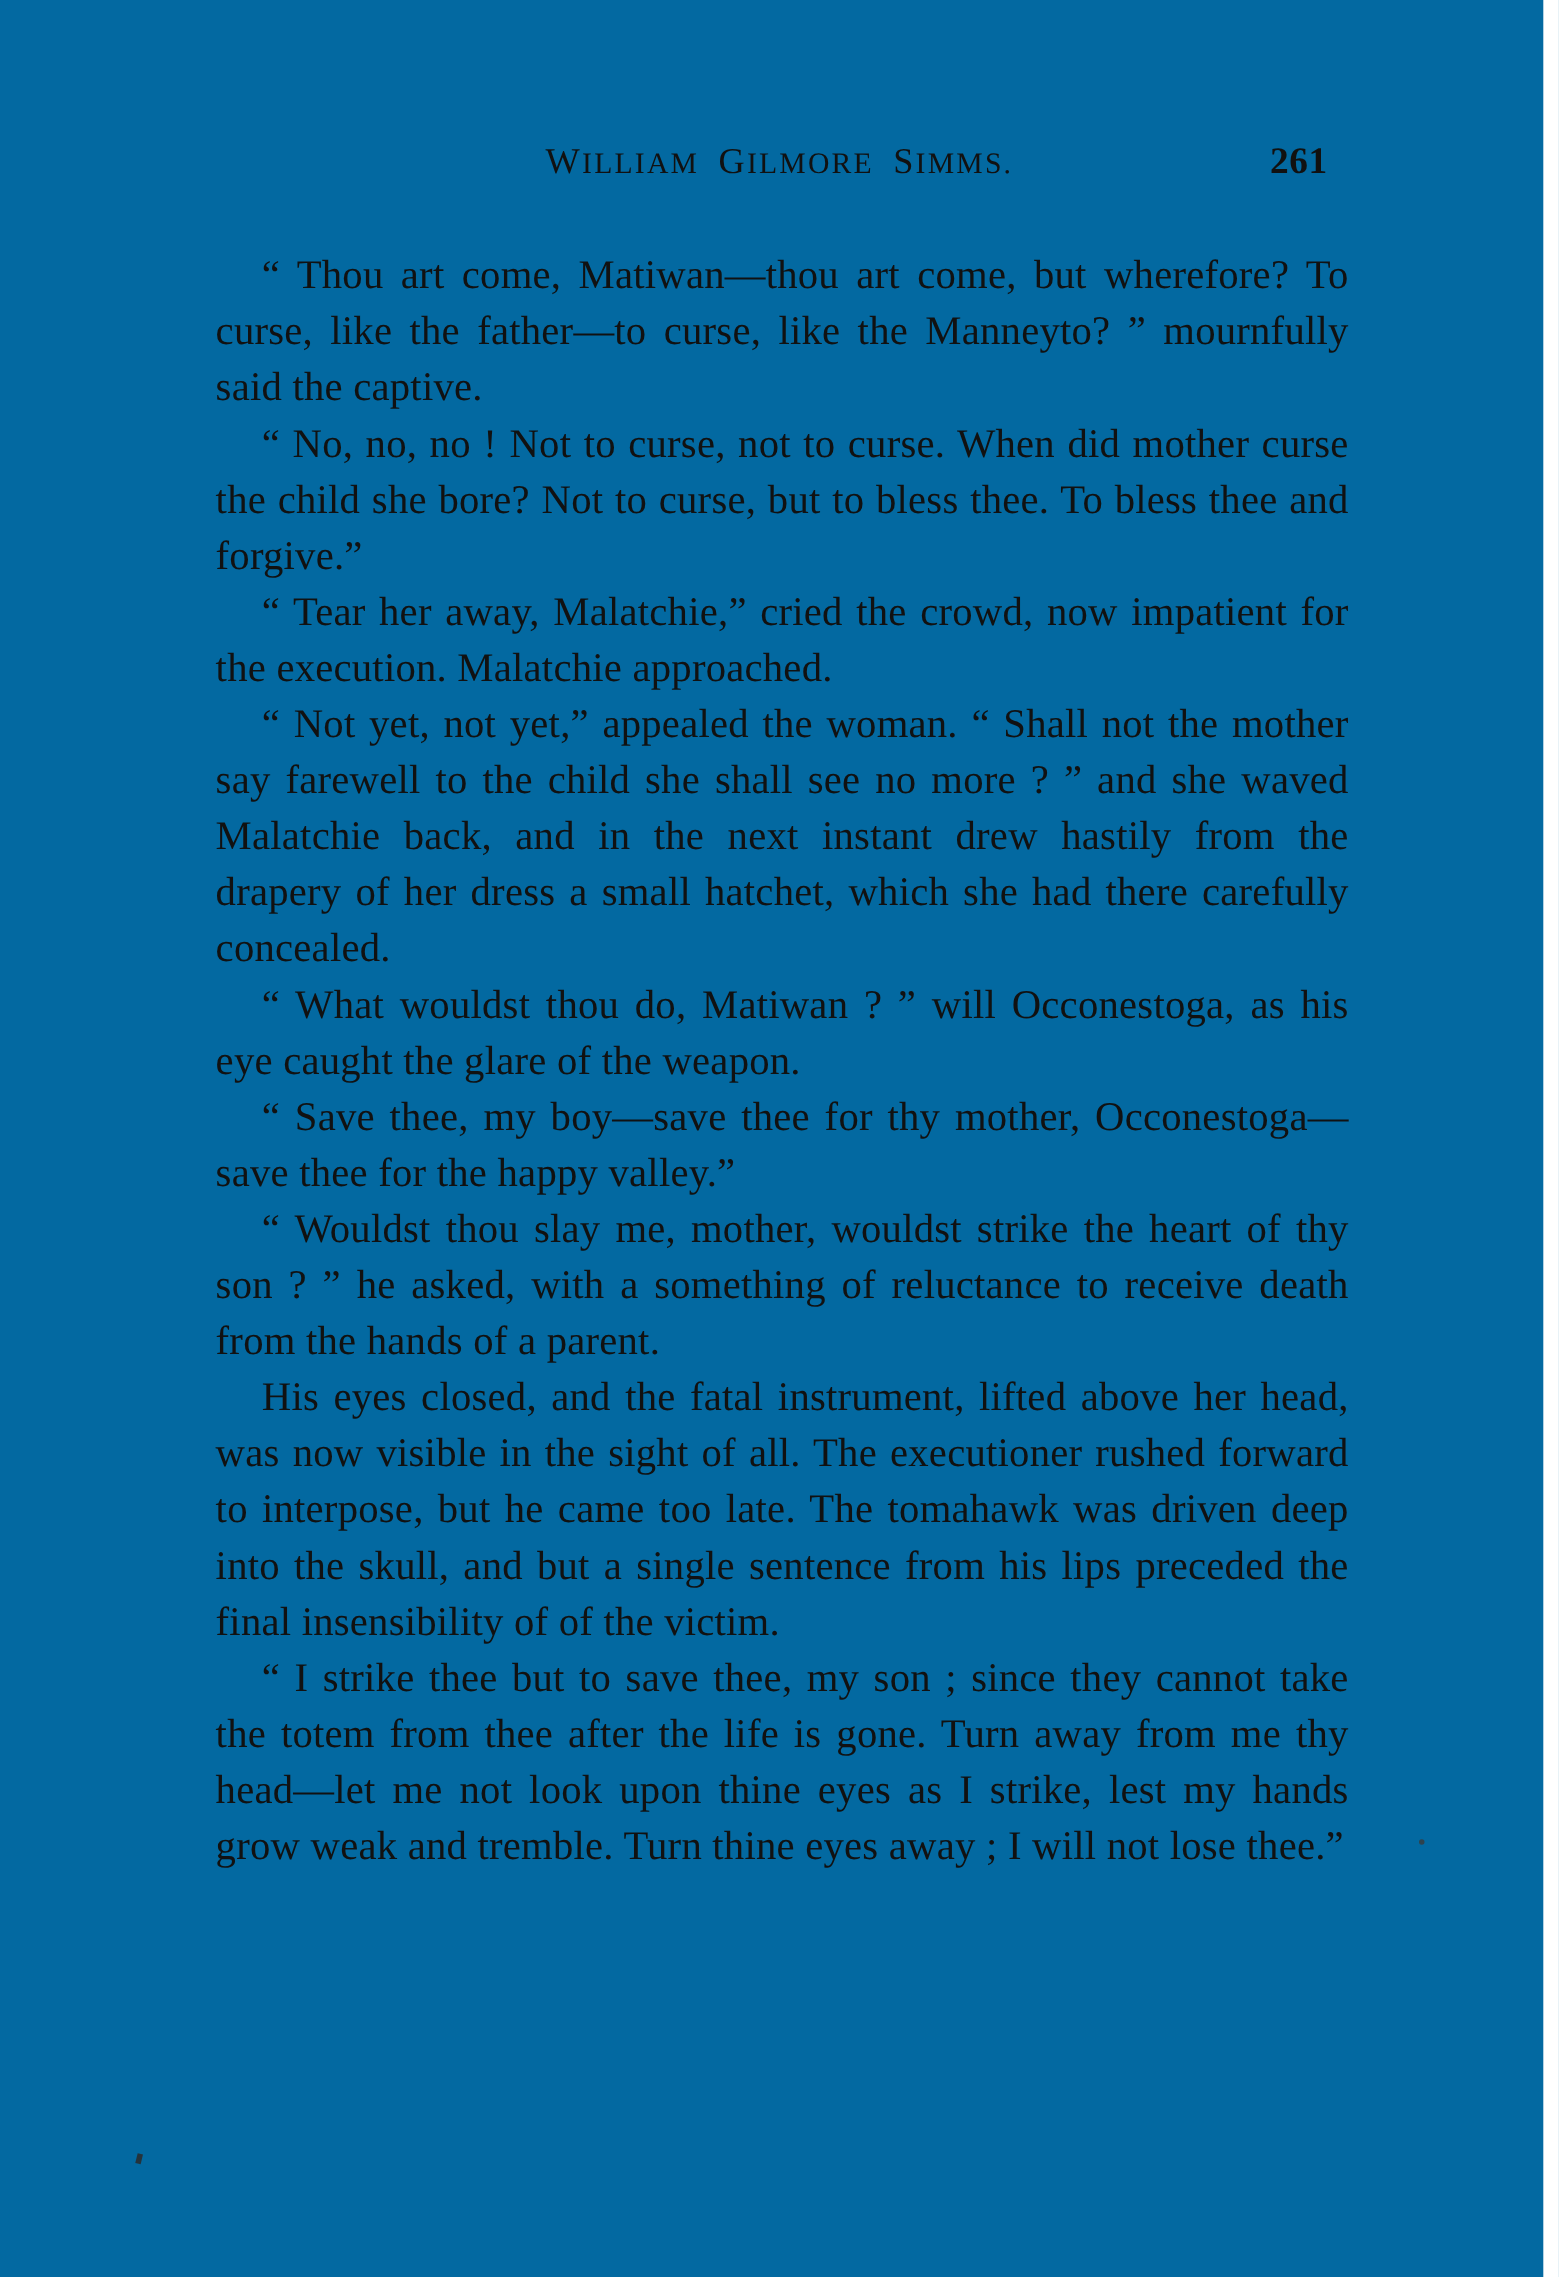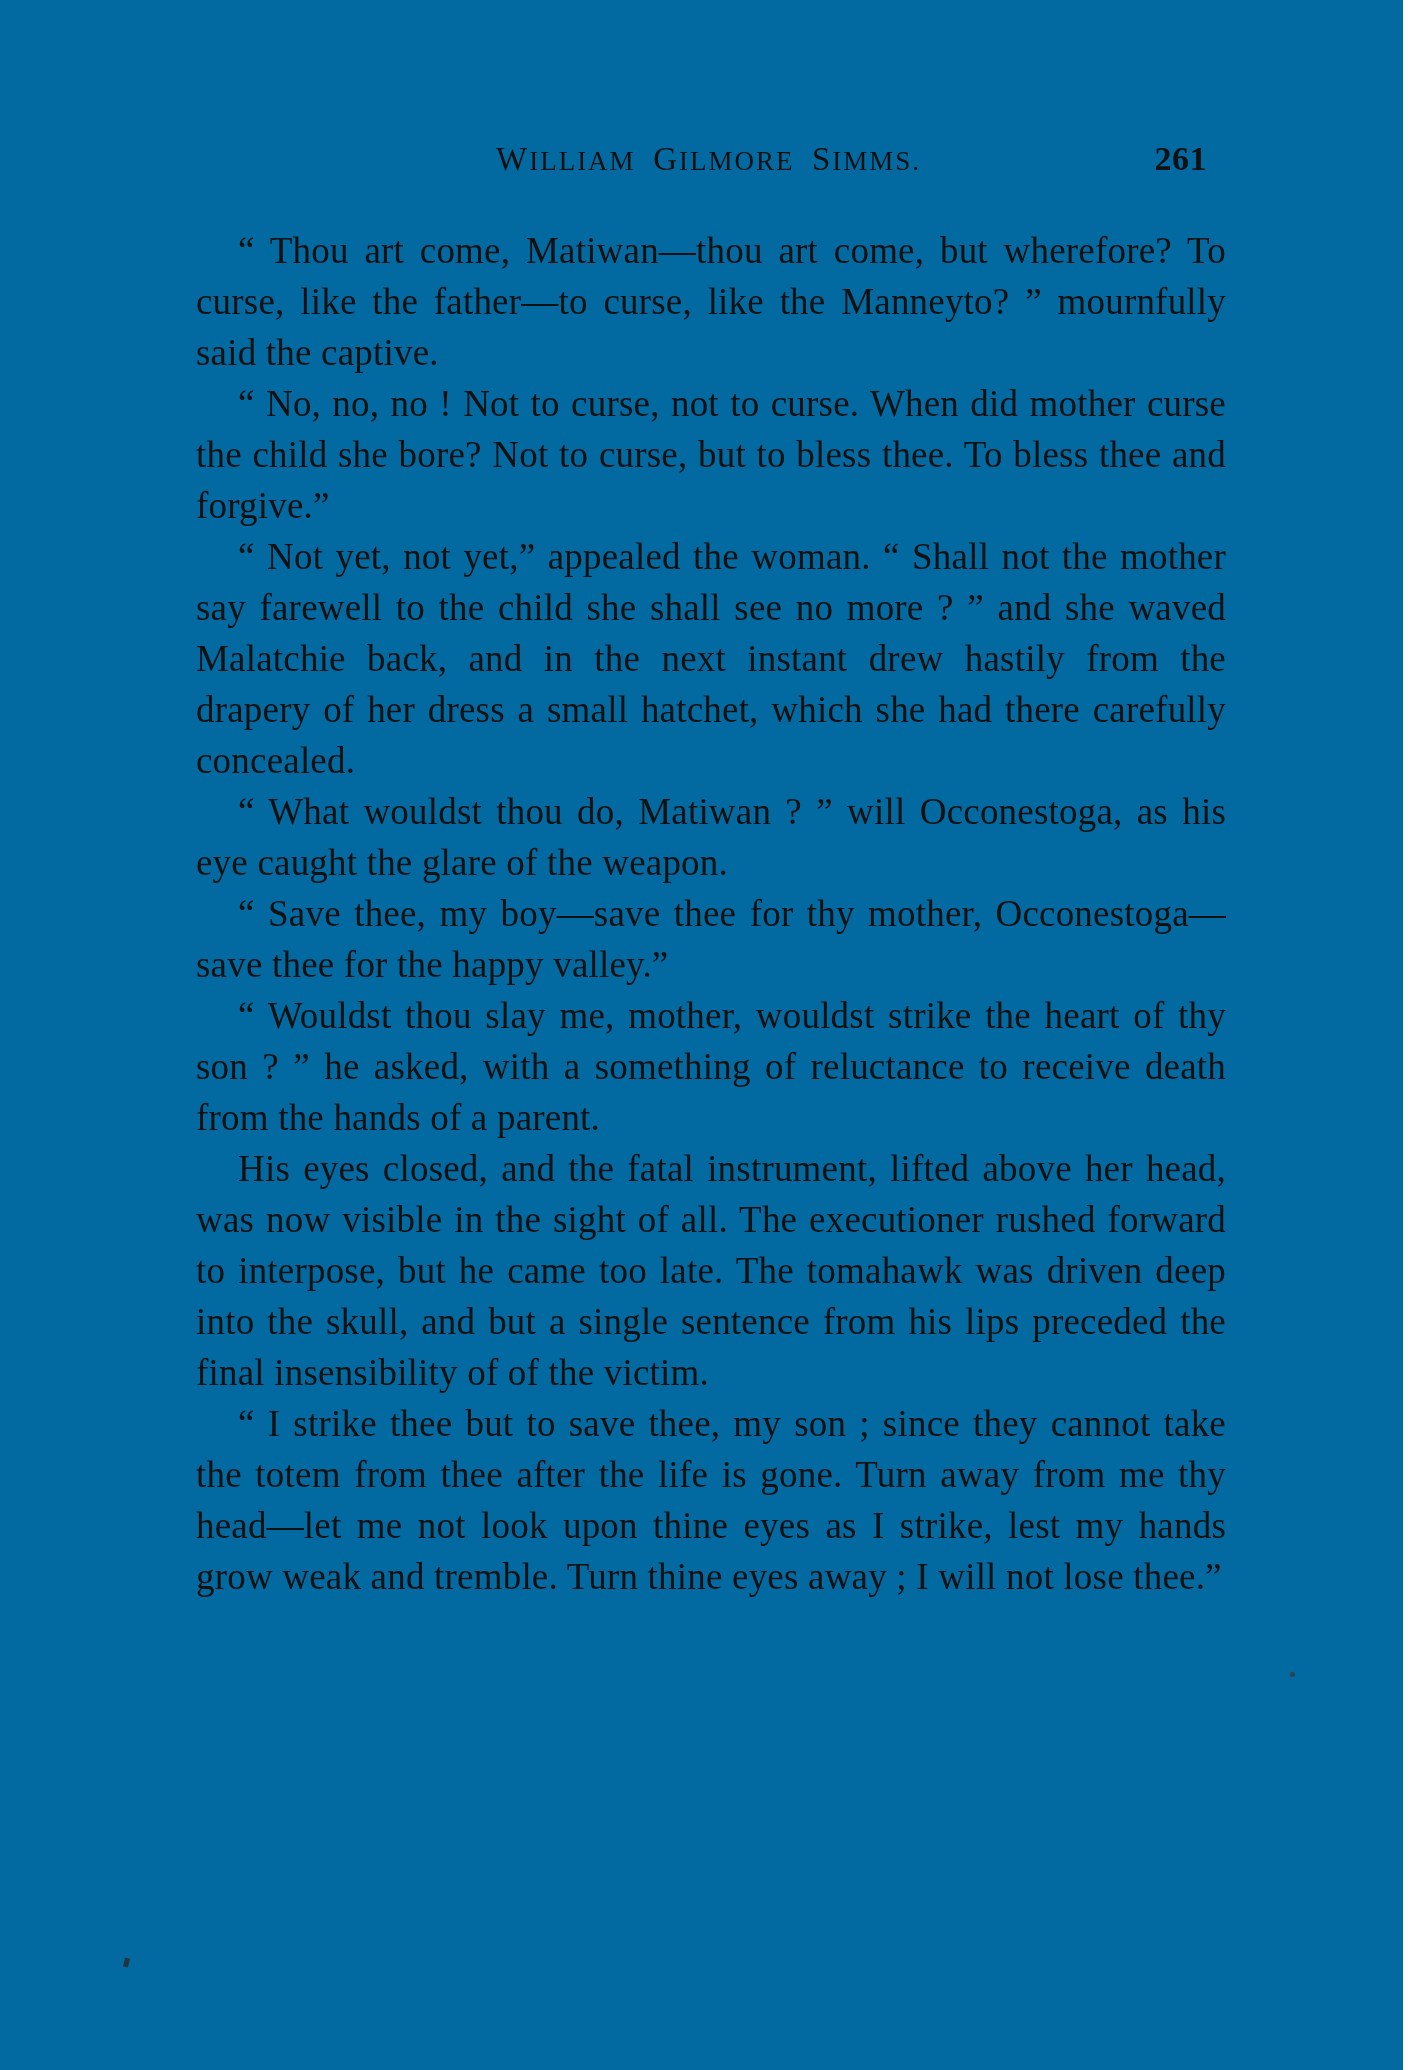--- a/index.html
+++ b/index.html
@@ -37,21 +37,20 @@
     margin-left: 300px;
   }
   .running-head .big {
     font-size: 33px;
   }
   .folio {
     font-family: "Liberation Serif", serif;
     font-size: 34px;
     font-weight: bold;
     letter-spacing: 0.5px;
-    margin-top: 12px;
   }
   .body {
     position: absolute;
     top: 225px;
     left: 196px;
     width: 1030px;
     font-size: 37px;
     line-height: 51px;
     text-align: justify;
     text-justify: inter-word;
@@ -88,20 +87,21 @@
 <div class="page">
 
   <div class="header">
     <div class="running-head"><span class="big">W</span><span>ILLIAM</span>&nbsp;&nbsp;<span class="big">G</span><span>ILMORE</span>&nbsp;&nbsp;<span class="big">S</span><span>IMMS.</span></div>
     <div class="folio">261</div>
   </div>
 
   <div class="body">
     <p>“ Thou art come, Matiwan—thou art come, but wherefore? To curse, like the father—to curse, like the Manneyto? ” mournfully said the captive.</p>
     <p>“ No, no, no ! Not to curse, not to curse. When did mother curse the child she bore? Not to curse, but to bless thee. To bless thee and forgive.”</p>
+    <p>“ Tear her away, Malatchie,” cried the crowd, now impatient for the execution. Malatchie approached.</p>
     <p>“ Not yet, not yet,” appealed the woman. “ Shall not the mother say farewell to the child she shall see no more ? ” and she waved Malatchie back, and in the next instant drew hastily from the drapery of her dress a small hatchet, which she had there carefully concealed.</p>
     <p>“ What wouldst thou do, Matiwan ? ” will Occonestoga, as his eye caught the glare of the weapon.</p>
     <p>“ Save thee, my boy—save thee for thy mother, Occonestoga—save thee for the happy valley.”</p>
     <p>“ Wouldst thou slay me, mother, wouldst strike the heart of thy son ? ” he asked, with a something of reluctance to receive death from the hands of a parent.</p>
     <p>His eyes closed, and the fatal instrument, lifted above her head, was now visible in the sight of all. The executioner rushed forward to interpose, but he came too late. The tomahawk was driven deep into the skull, and but a single sentence from his lips preceded the final insensibility of of the victim.</p>
     <p>“ I strike thee but to save thee, my son ; since they cannot take the totem from thee after the life is gone. Turn away from me thy head—let me not look upon thine eyes as I strike, lest my hands grow weak and tremble. Turn thine eyes away ; I will not lose thee.”</p>
   </div>
 
   <div class="speck-a"></div>
   <div class="speck-b"></div>

